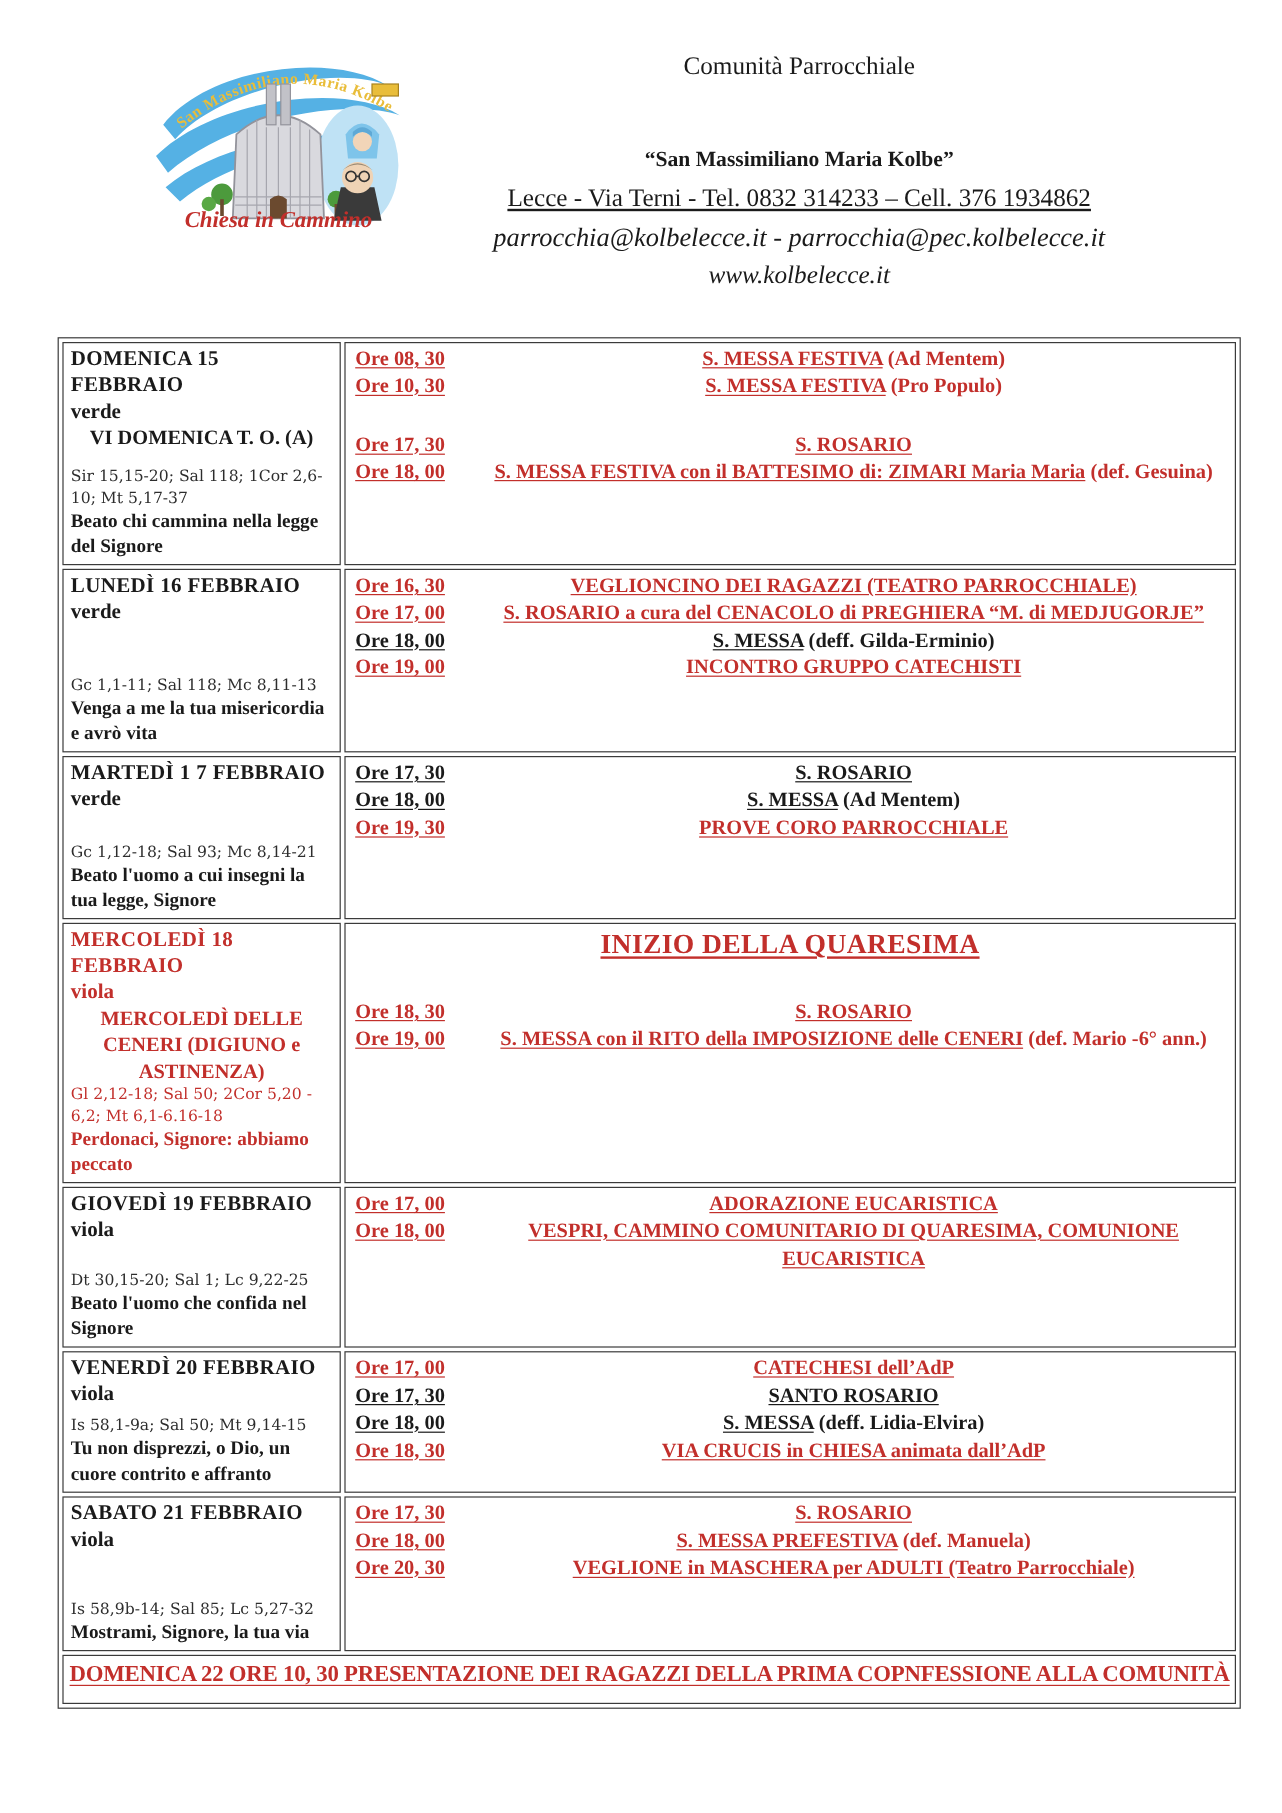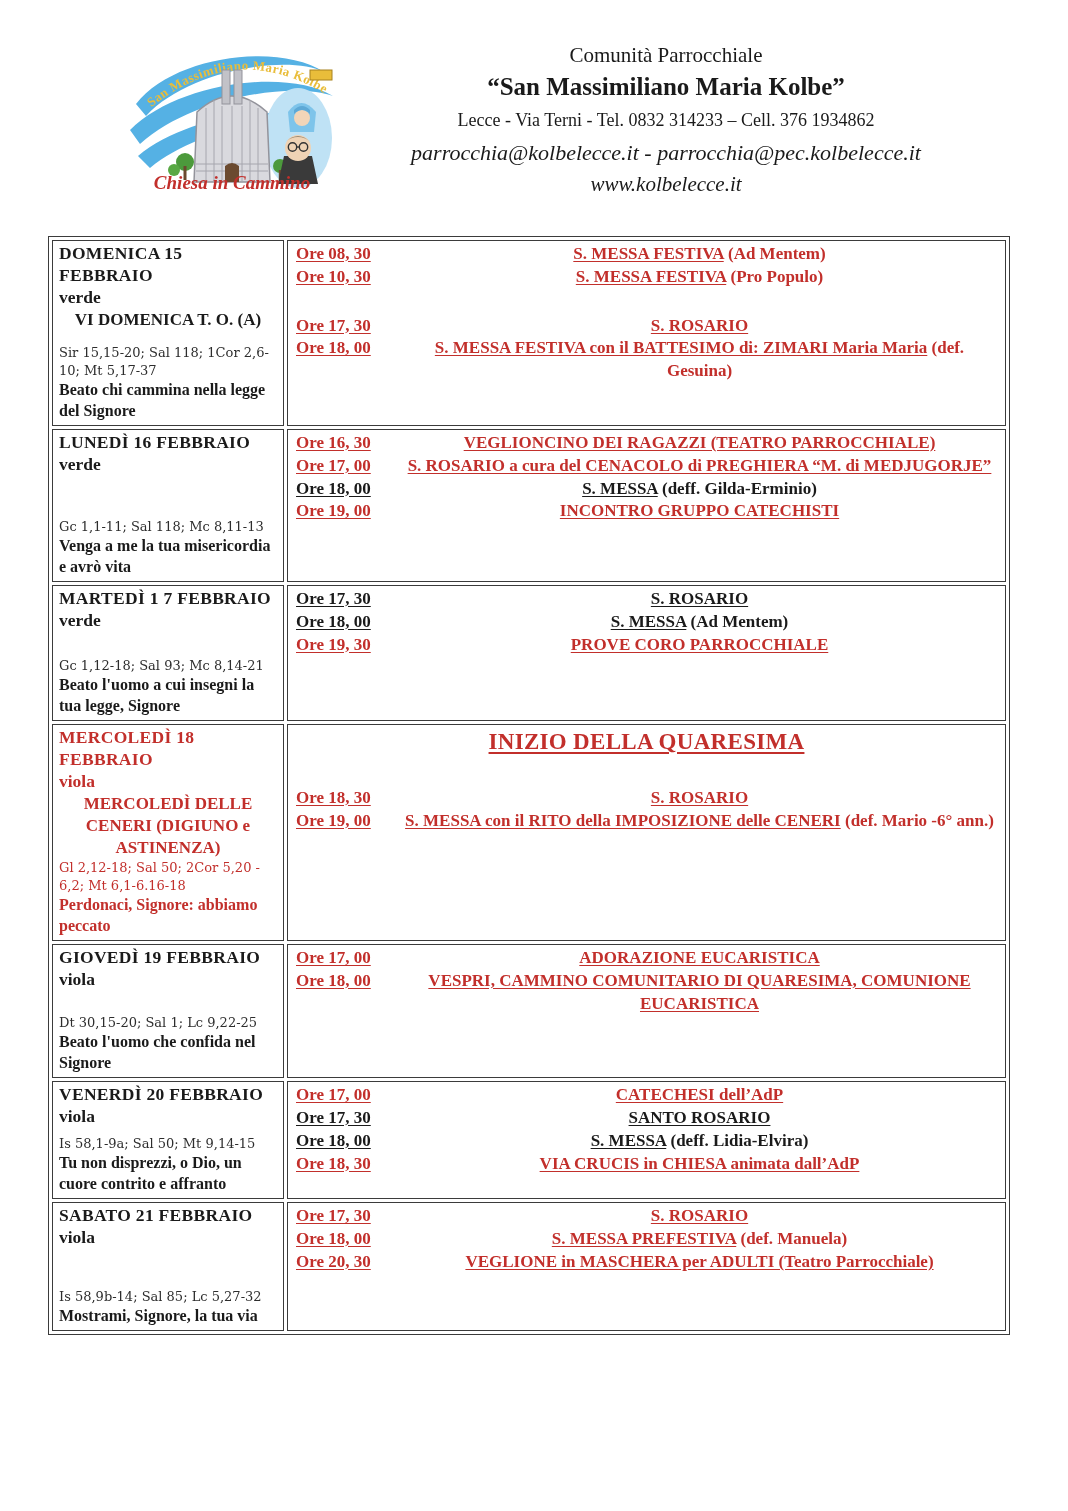--- a/index.html
+++ b/index.html
@@ -12,22 +12,22 @@
   .page{
     width:1068px;height:1511px;background:#fff;position:relative;overflow:hidden;
     font-family:"Liberation Serif", serif;color:var(--black);
   }
 
   
   .header{display:flex;padding-top:34px;}
   .logo{flex:none;width:210px;margin-left:128px;}
   .header-text{flex:1;text-align:center;padding-right:74px;padding-top:6px;}
   .h-community{font-size:21px;line-height:30px;}
-  .h-title{font-size:25px;font-weight:bold;line-height:34px;}
-  .h-address{font-size:18px;line-height:33px;}
+  .h-title{font-size:18px;font-weight:bold;line-height:34px;margin-top:45px;}
+  .h-address{font-size:21px;line-height:33px;text-decoration:underline;}
   .h-emails{font-size:22px;font-style:italic;line-height:31px;}
   .h-site{font-size:21px;font-style:italic;line-height:32px;}
 
   
   table.sched{
     border-collapse:separate;border-spacing:3px;
     width:962px;margin:36px 0 0 48px;
     border:1px solid var(--border);background:#fff;
   }
   td{border:1px solid var(--border);vertical-align:top;background:#fff;}
@@ -331,16 +331,21 @@
           <span class="t">Ore 18, 00</span>
           <span class="body"><span class="main">S. MESSA PREFESTIVA</span><span class="extra"> (def. Manuela)</span></span>
         </div>
         <div class="evt" data-color="red">
           <span class="t">Ore 20, 30</span>
           <span class="body"><span class="main">VEGLIONE in MASCHERA per ADULTI (Teatro Parrocchiale)</span><span class="extra"></span></span>
         </div>
       </td>
     </tr>
 
+    <tr>
+      <td class="banner-cell" colspan="2">
+        <div class="footer-banner">DOMENICA 22 ORE 10, 30 PRESENTAZIONE DEI RAGAZZI DELLA PRIMA COPNFESSIONE ALLA COMUNITÀ</div>
+      </td>
+    </tr>
   </tbody>
     </table>
 
 </div>
 
 </body></html>

